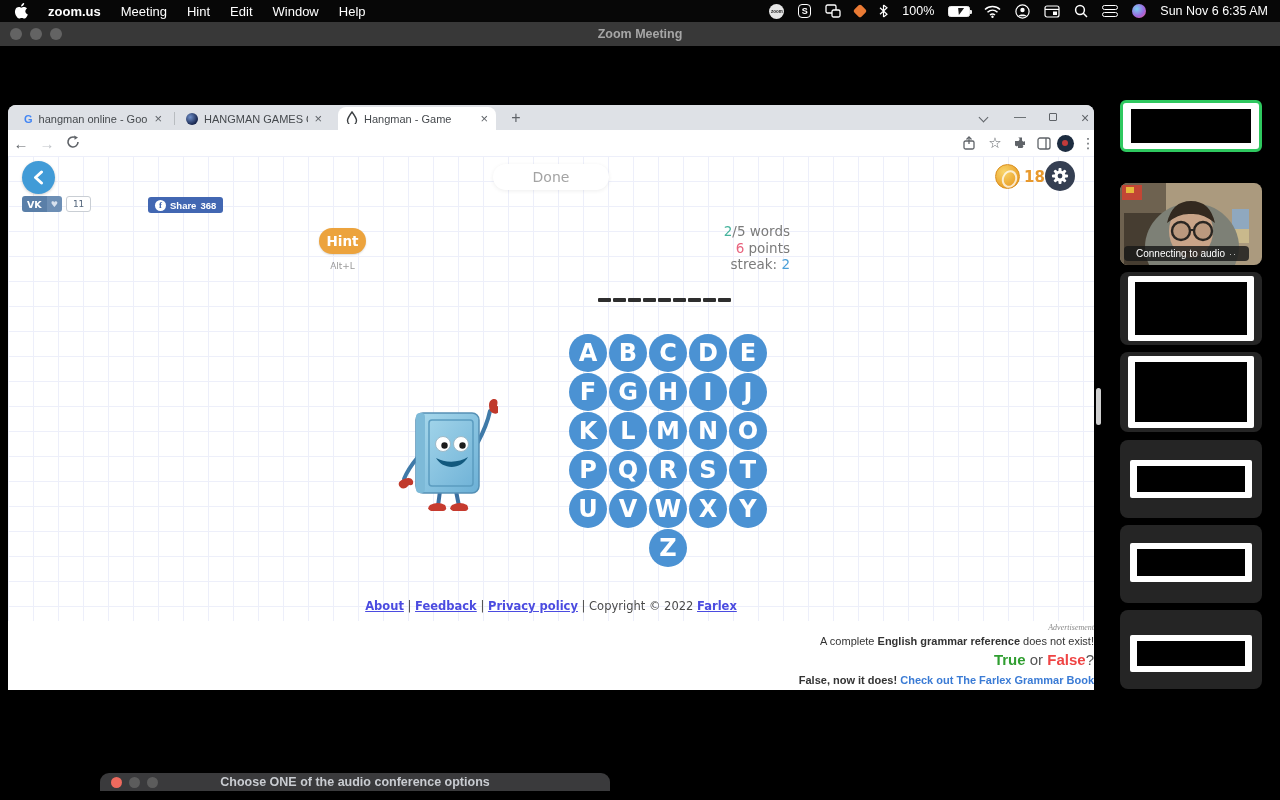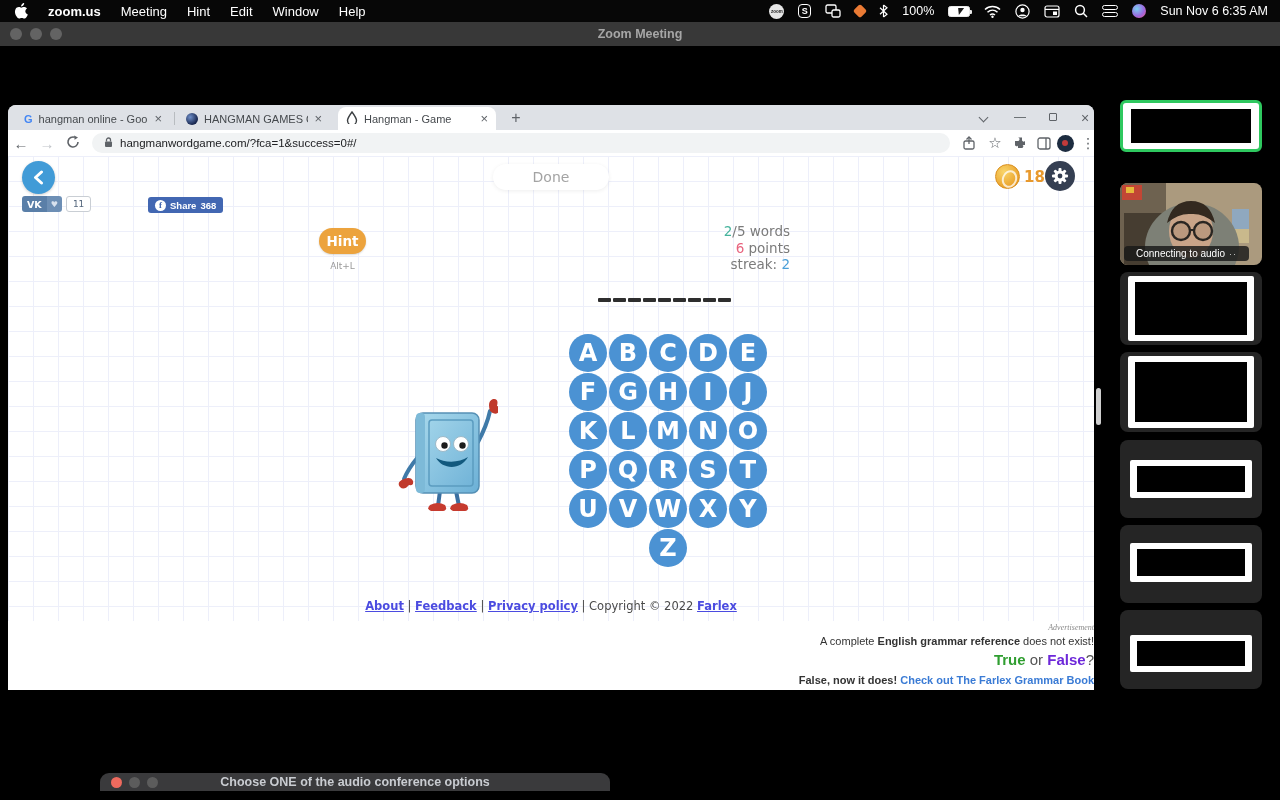--- a/index.html
+++ b/index.html
@@ -90,21 +90,21 @@
   .letter-grid { position:absolute; left:560px; top:177px; width:200px; display:flex; flex-wrap:wrap; justify-content:center; }
   .letter { width:38px; height:38px; margin:0.5px 1px; border-radius:50%; background:#4b92d3; color:#fff;
             font-size:24px; font-weight:bold; text-align:center; line-height:38px; }
   .mascot { position:absolute; left:390px; top:231px; }
   .footer { position:absolute; left:0; top:443px; width:100%; text-align:center; font-size:11.5px; color:#4a4a4a; }
   .footer a { color:#4b4be0; text-decoration:underline; font-weight:bold; }
   .ad-strip { position:absolute; left:0; top:465px; width:100%; height:69px; background:#fff; text-align:right; font-family:"Liberation Sans",sans-serif; }
   .ad-label { font-family:"Liberation Serif",serif; font-style:italic; font-size:8px; color:#8a8a8a; padding-top:2px; }
   .ad-line1 { font-size:11px; color:#333; margin-top:3px; }
   .ad-line2 { font-size:15px; color:#555; margin-top:4px; font-weight:bold; }
-  .ad-true { color:#2f9e30; } .ad-false { color:#6d28d9; }
+  .ad-true { color:#2f9e30; } .ad-false { color:#ef4444; }
   .ad-line3 { font-size:11px; color:#333; font-weight:bold; margin-top:6px; }
   .ad-line3 a { color:#3a7bd5; text-decoration:none; }
 
   
   .participants { position:absolute; left:1120px; top:0; width:142px; height:800px; }
   .tile { position:absolute; left:0; width:142px; border-radius:8px; background:#252525; overflow:hidden; }
   .tile1 { top:100px; height:52px; background:#fff; border:3px solid #2ec85f; border-radius:6px; }
   .tile1 .screen-black { position:absolute; left:8px; right:8px; top:6px; bottom:6px; background:#000; }
   .tile2 { top:183px; height:82px; }
   .tile3 { top:272px; height:73px; }
@@ -247,29 +247,20 @@
     </div>
     <div class="toolbar">
       <span class="nav-ic">←</span>
       <span class="nav-ic disabled">→</span>
       <span class="nav-ic">
         <svg width="14" height="14" viewBox="0 0 14 14">
             <path d="M12 7 A5 5 0 1 1 8.8 2.3" fill="none" stroke="#5f6368" stroke-width="1.6"></path>
             <path d="M8.2 0.5 L12 2.5 L8.6 4.8 Z" fill="#5f6368"></path>
           </svg>
       </span>
-      <div class="addressbar">
-        <span>
-          <svg width="9" height="11" viewBox="0 0 9 11">
-              <rect x="1" y="4.5" width="7" height="5.5" rx="1" fill="#5f6368"></rect>
-              <path d="M2.5 4.5 V3 a2 2 0 0 1 4 0 V4.5" fill="none" stroke="#5f6368" stroke-width="1.3"></path>
-            </svg>
-        </span>
-        <span class="url">hangmanwordgame.com/?fca=1&amp;success=0#/</span>
-      </div>
       <span class="tool-ic" style="left:951px;">
         <svg width="14" height="14" viewBox="0 0 14 14">
             <rect x="2" y="5" width="10" height="8" rx="1.5" fill="none" stroke="#5f6368" stroke-width="1.3"></rect>
             <line x1="7" y1="1.5" x2="7" y2="8" stroke="#5f6368" stroke-width="1.3"></line>
             <path d="M4.5 3.5 L7 1 L9.5 3.5" fill="none" stroke="#5f6368" stroke-width="1.3"></path>
           </svg>
       </span>
       <span class="tool-ic" style="left:977px; font-size:15px;">☆</span>
       <span class="tool-ic" style="left:1002px;">
         <svg width="14" height="14" viewBox="0 0 14 14">

